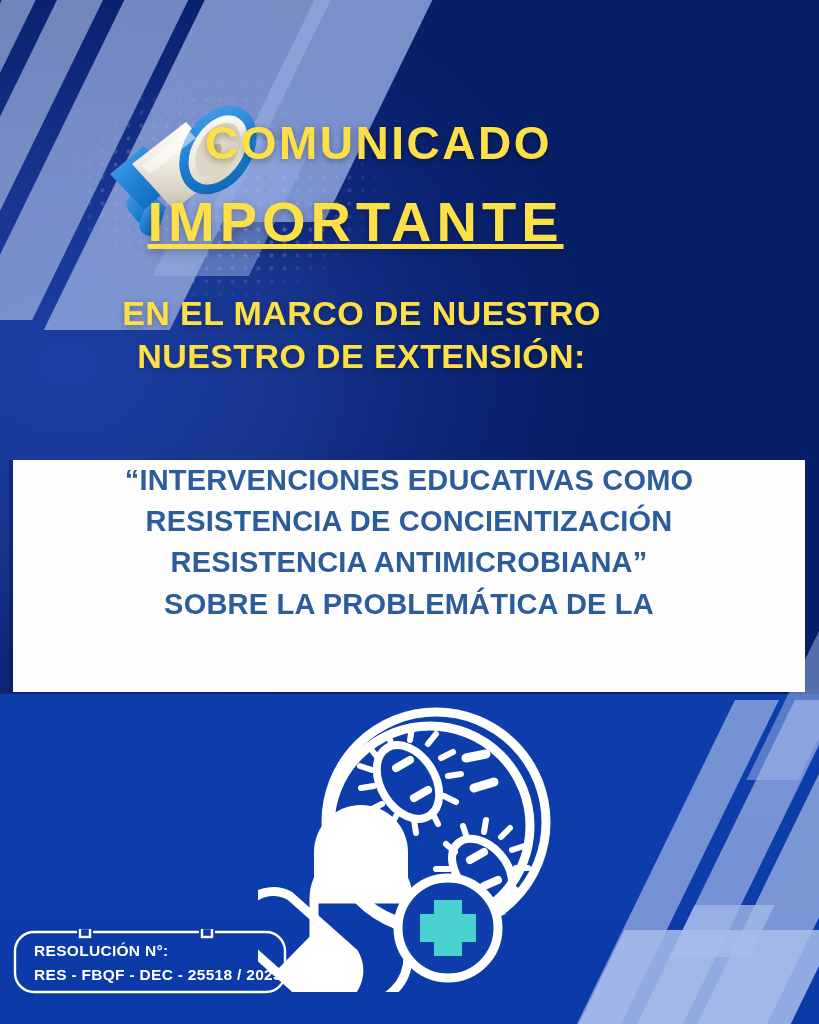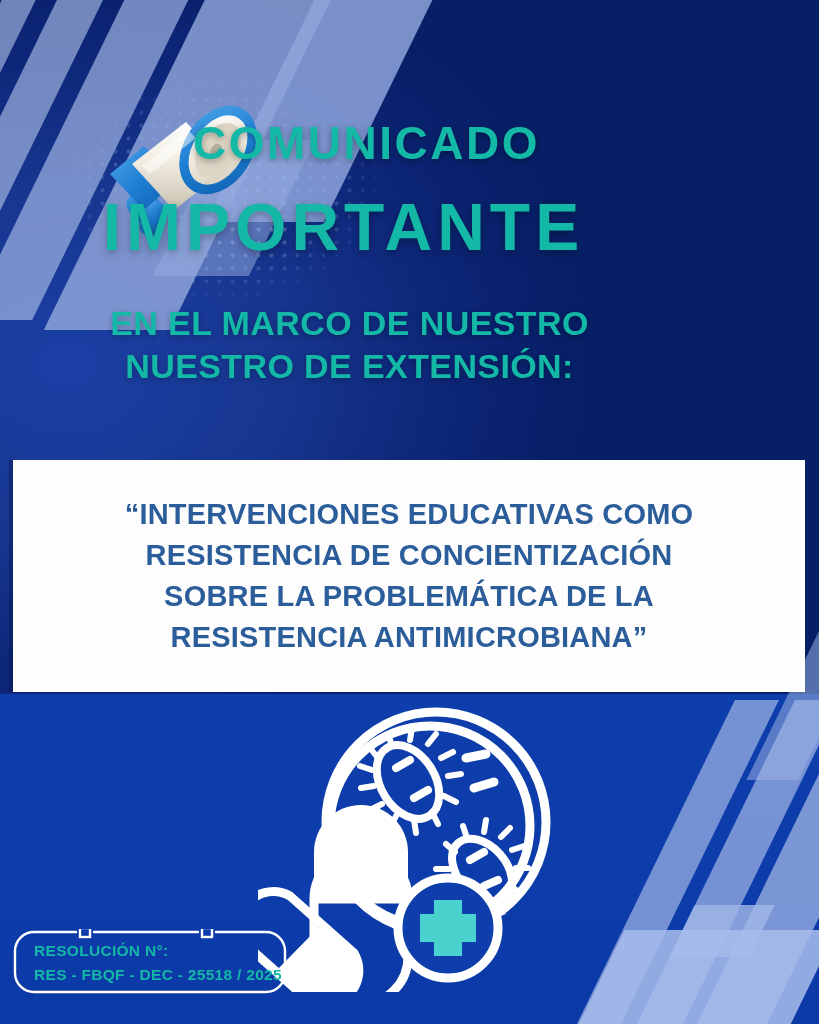--- a/index.html
+++ b/index.html
@@ -50,64 +50,64 @@
   .br-c{left:652px; top:700px; width:44px;  height:340px; background:rgba(170,190,234,.66);}
   .br-d{left:588px; top:930px; width:212px; height:150px; background:rgba(168,189,235,.86);}
   .br-e{left:682px; top:905px; width:80px;  height:52px;  background:rgba(162,184,233,.80);}
   .br-f{left:800px; top:560px; width:52px;  height:220px; background:rgba(152,174,226,.55);}
 
   
   .megaphone{position:absolute;left:86px;top:92px;width:190px;height:150px;}
 
   
   .headline{
-    position:absolute; left:4px; top:120px; width:679px;
-    text-align:center; color:#14b8a6;
+    position:absolute; left:16px; top:120px; width:679px;
+    text-align:center; color:#fde047;
   }
   .kicker{
     font-size:46px; font-weight:700; letter-spacing:2.5px; line-height:1;
     margin:0 0 0 46px; text-shadow:0 2px 7px rgba(0,0,0,.33);
   }
   .mainword{
-    font-size:66px; font-weight:700; letter-spacing:5px; line-height:1;
-    margin:28px 0 12px 0; text-shadow:0 3px 9px rgba(0,0,0,.30);
+    font-size:56px; font-weight:700; letter-spacing:5px; line-height:1;
+    margin:28px 0 12px 0; text-shadow:0 3px 9px rgba(0,0,0,.30);text-decoration:underline;
   }
   .subhead{
     margin:42px 0 0 0; font-size:34px; font-weight:700;
     letter-spacing:.4px; line-height:1.27;
     text-shadow:0 2px 6px rgba(0,0,0,.28);
     padding-left:12px;
   }
   .subhead div{display:block;}
 
   
   .panel{
     position:absolute; left:13px; top:460px; width:792px; height:232px;
     background:#fdfdfd;
     box-shadow:-4px 0 0 rgba(5,24,80,.45);
-    display:flex; align-items:center; justify-content:center;
+    display:flex; justify-content:center;
   }
   .panel-inner{
     width:720px; text-align:center;
     color:#2b5d9b; font-size:29px; font-weight:700;
     line-height:1.42; letter-spacing:.2px;
   }
   .panel-inner div{display:block;}
 
   
   .illustration{position:absolute;left:258px;top:700px;width:310px;height:292px;}
 
   
   .resbox{
     position:absolute; left:12px; top:929px; width:276px; height:66px;
   }
   .resbox svg{position:absolute;left:0;top:0;}
   .restext{
     position:absolute; left:22px; top:10px; width:250px;
-    color:#14b8a6; font-size:15.5px; font-weight:700; letter-spacing:.3px;
+    color:#ffffff; font-size:15.5px; font-weight:700; letter-spacing:.3px;
     line-height:1.52;
   }
   .restext div{display:block;white-space:nowrap;}
 </style>
 </head>
 <body>
 
 <div class="poster">
 
   <div class="bg-top"></div>
@@ -174,22 +174,22 @@
     <div class="subhead">
       <div>EN EL MARCO DE NUESTRO</div>
       <div>NUESTRO DE EXTENSIÓN:</div>
     </div>
   </div>
 
   <div class="panel">
     <div class="panel-inner">
       <div>“INTERVENCIONES EDUCATIVAS COMO</div>
       <div>RESISTENCIA DE CONCIENTIZACIÓN</div>
+      <div>RESISTENCIA ANTIMICROBIANA”</div>
       <div>SOBRE LA PROBLEMÁTICA DE LA</div>
-      <div>RESISTENCIA ANTIMICROBIANA”</div>
     </div>
   </div>
 
   <div class="illustration">
     <svg width="310" height="292" viewBox="0 0 310 292">
       <g fill="none" stroke="#ffffff" stroke-width="9" stroke-linecap="round" stroke-linejoin="round">
 
         <circle cx="178" cy="122" r="110"></circle>
         <circle cx="172" cy="126" r="100"></circle>
       </g>

